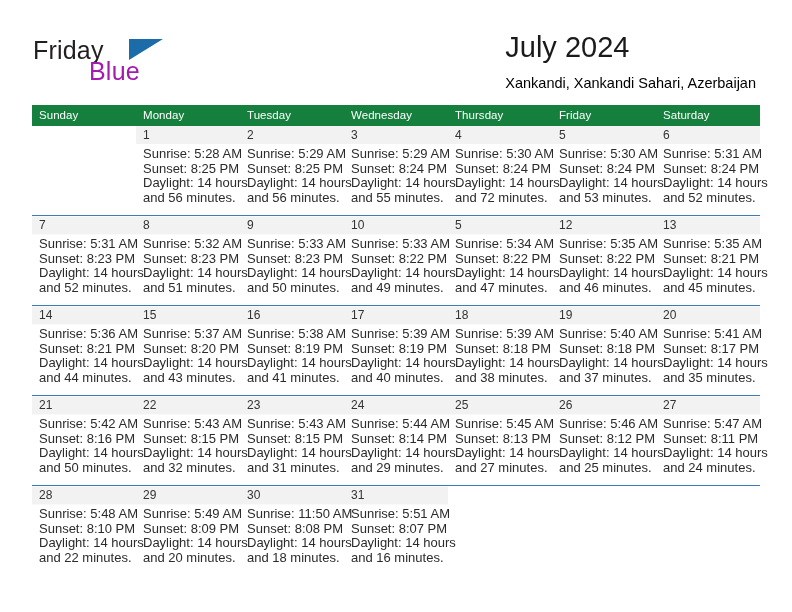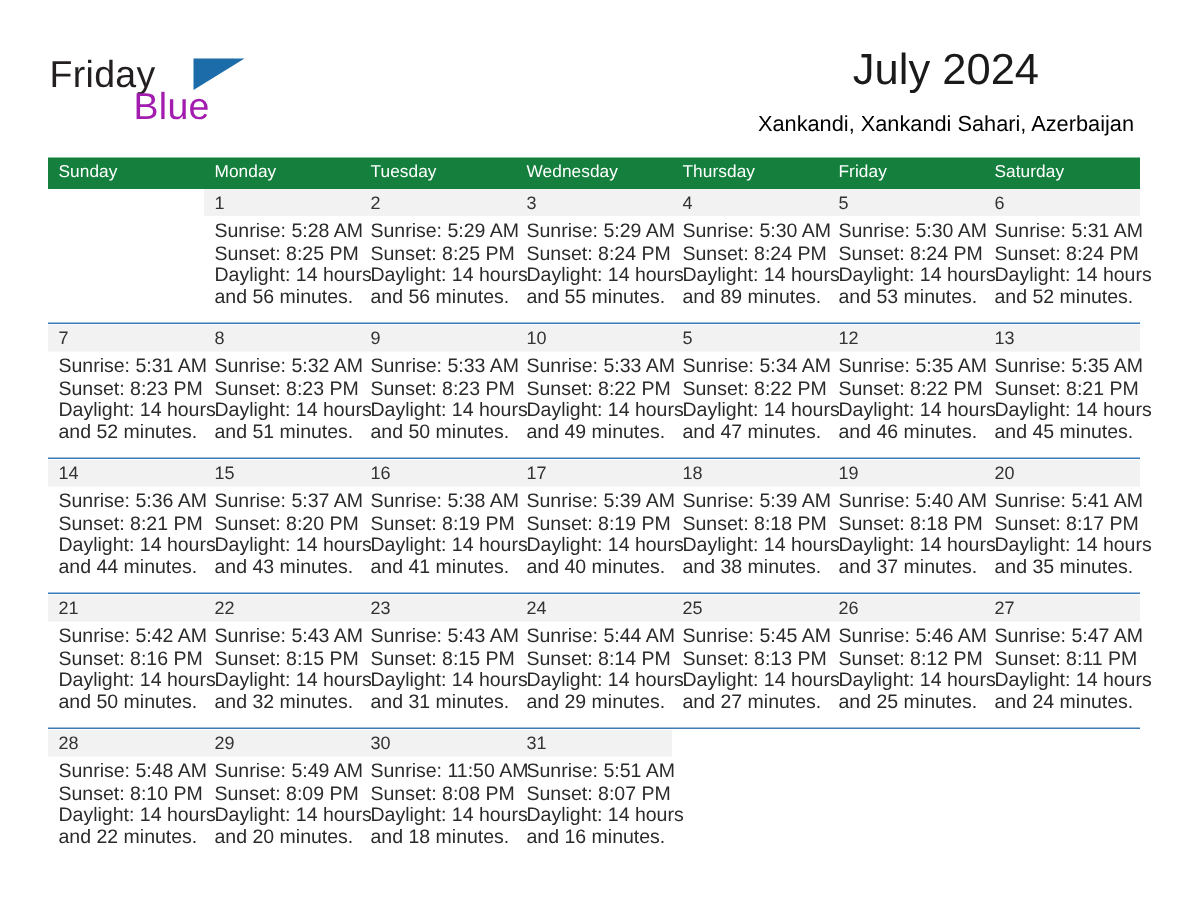--- a/index.html
+++ b/index.html
@@ -61,21 +61,21 @@
     width: 0;
     height: 0;
     border-left: 34px solid #1b6ca8;
     border-bottom: 21px solid transparent;
   }
 
   .title-block {
     position: absolute;
     right: 36px;
     top: 30px;
-    text-align: center;
+    text-align: left;
   }
   .cal-title {
     font-size: 29px;
     color: #1a1a1a;
     line-height: 34px;
     font-weight: normal;
     white-space: nowrap;
   }
   .cal-subtitle {
     font-size: 14.5px;
@@ -199,21 +199,21 @@
               <div>Daylight: 14 hours</div>
               <div>and 55 minutes.</div>
             </div>
           </td>
           <td class="has-day">
             <div class="daynum">4</div>
             <div class="lines">
               <div>Sunrise: 5:30 AM</div>
               <div>Sunset: 8:24 PM</div>
               <div>Daylight: 14 hours</div>
-              <div>and 89 minutes.</div>
+              <div>and 72 minutes.</div>
             </div>
           </td>
           <td class="has-day">
             <div class="daynum">5</div>
             <div class="lines">
               <div>Sunrise: 5:30 AM</div>
               <div>Sunset: 8:24 PM</div>
               <div>Daylight: 14 hours</div>
               <div>and 53 minutes.</div>
             </div>

